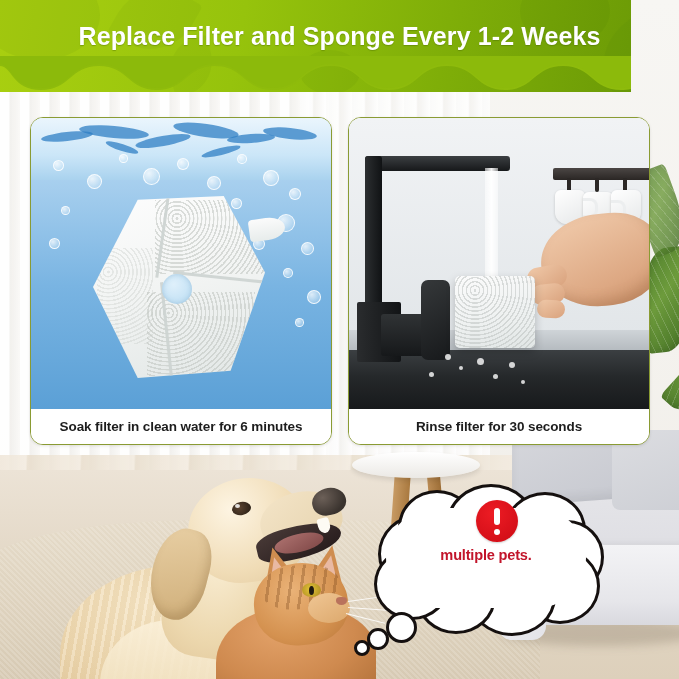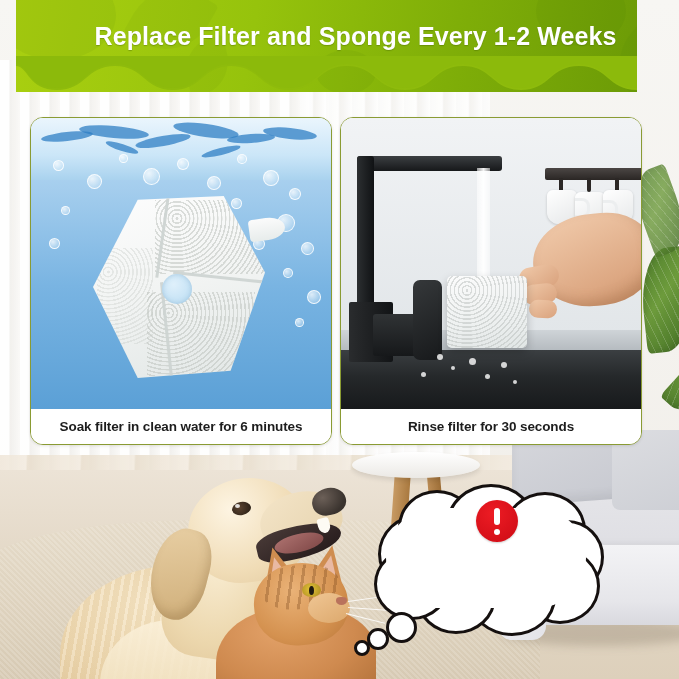--- a/index.html
+++ b/index.html
@@ -104,40 +104,41 @@
   .cat-ear{position:absolute;width:0;height:0;border-left:17px solid transparent;border-right:17px solid transparent;
     border-bottom:38px solid #cf8d50;}
   .cat-ear-in{position:absolute;width:0;height:0;border-left:10px solid transparent;border-right:10px solid transparent;
     border-bottom:24px solid #e9b9a3;}
   .cat-stripes{position:absolute;left:44px;top:20px;width:80px;height:44px;border-radius:46%;
     background:repeating-linear-gradient(104deg,rgba(120,70,28,.33) 0 3px,rgba(0,0,0,0) 3px 11px);transform:rotate(-6deg);}
   .whisker{position:absolute;height:1px;background:rgba(255,255,255,.85);transform-origin:left center;}
 
   
   .header{
-    position:absolute;left:16px;top:0;width:621px;height:92px;overflow:hidden;
+    position:absolute;left:0;top:0;width:621px;height:92px;overflow:hidden;
     background:linear-gradient(100deg,#a9cf10 0%,#96c30c 38%,#7fae08 70%,#6c9b06 100%);
+    padding-left:10px;
   }
   .hdr-pat{position:absolute;inset:0;opacity:.12;}
   .hdr-blob{position:absolute;background:#2f5e00;border-radius:50%;opacity:.55;}
   .hdr-leaf{position:absolute;background:#33630a;border-radius:70% 6% 70% 6%;opacity:.45;}
   .header-title{
     position:absolute;left:0;top:22px;width:679px;text-align:center;
     color:#ffffff;font-size:25px;font-weight:bold;letter-spacing:.1px;
     text-shadow:0 1px 1px rgba(60,90,0,.35);
   }
   .wave{position:absolute;left:0;top:56px;width:679px;height:40px;}
 
   
   .card{
     position:absolute;border:1.6px solid #8a9b33;border-radius:13px;background:#fff;
     box-shadow:0 1px 3px rgba(0,0,0,.10);overflow:hidden;
   }
   .card-left{left:30px;top:117px;width:300px;height:326px;}
-  .card-right{left:340px;top:117px;width:300px;height:326px;}
+  .card-right{left:348px;top:117px;width:300px;height:326px;}
   .photo{position:absolute;left:0;top:0;width:100%;height:291px;overflow:hidden;}
   .caption{
     position:absolute;left:0;bottom:0;width:100%;height:35px;background:#fff;
     display:flex;align-items:center;justify-content:center;
     font-size:13.5px;font-weight:bold;color:#1d1d1d;letter-spacing:-.1px;
   }
 
   
   .water{position:absolute;inset:0;background:linear-gradient(180deg,#cfe6f6 0%,#a7cfee 22%,#79b4e2 58%,#5ba0d6 100%);}
   .water-top{position:absolute;left:0;top:0;width:100%;height:62px;
@@ -434,20 +435,21 @@
     <div class="bub-lobe" style="left:44px;top:74px;width:74px;height:68px;"></div>
     <div class="bub-lobe" style="left:2px;top:62px;width:70px;height:66px;"></div>
     <div class="bub-core"></div>
 
     <div class="warn">
       <div class="warn-bar"></div>
       <div class="warn-dot"></div>
     </div>
 
     <div class="bub-text">
+      <div>multiple pets.</div>
     </div>
   </div>
 
   <div>
     <div class="tail" style="position:absolute;left:386px;top:612px;width:25px;height:25px;"></div>
     <div class="tail" style="position:absolute;left:367px;top:628px;width:16px;height:16px;"></div>
     <div class="tail" style="position:absolute;left:354px;top:640px;width:10px;height:10px;"></div>
   </div>
 
 </div>

